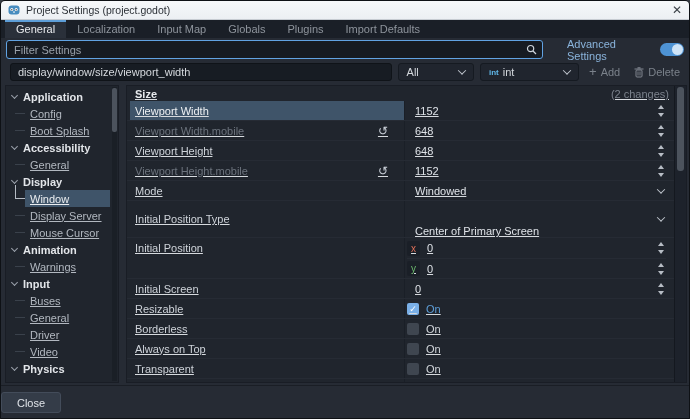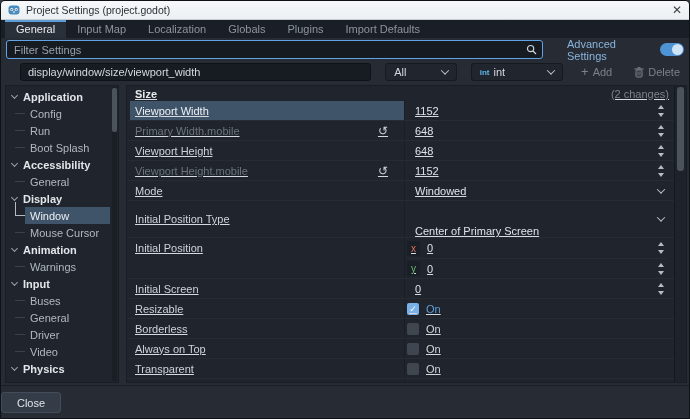--- a/index.html
+++ b/index.html
@@ -19,41 +19,41 @@
   .filter-row{position:absolute;top:37px;left:0;right:0;height:23px;display:flex;align-items:center;padding:0 5px;}
   .filter-input-wrap{position:relative;width:570px;height:19px;}
   .filter-input{width:100%;height:19px;background:#161b22;border:1px solid #61a3e3;border-radius:3px;
                 color:#d6dade;font-size:11px;padding:0 22px 0 7px;outline:none;}
   .filter-input::placeholder{color:#9aa1aa;}
   .search-ic{position:absolute;right:6px;top:4px;}
   .adv-label{margin-left:24px;color:#8ab4dc;}
   .toggle{margin-left:7px;width:25px;height:13px;border-radius:7px;background:#4e93d4;position:relative;}
   .toggle::after{content:"";position:absolute;right:1px;top:1px;width:11px;height:11px;border-radius:50%;background:#cfe4f7;}
   
-  .prop-row{position:absolute;top:60px;left:14px;right:0;height:22px;display:flex;align-items:center;padding:0 5px;gap:14px;}
+  .prop-row{position:absolute;top:60px;left:4px;right:0;height:22px;display:flex;align-items:center;padding:0 5px;gap:6px;}
   .path-input{width:404px;height:18px;background:#171c23;border:1px solid #0f1318;border-radius:3px;
               color:#d5d9de;font-size:11px;padding:0 7px;outline:none;}
   .optbtn{height:18px;background:#20252e;border:1px solid #151a21;border-radius:3px;display:flex;
           align-items:center;padding:8px 8px;color:#d4d8dd;}
   .optbtn .chev{margin-left:auto;}
   .opt-all{width:80px;}
   .opt-type{width:104px;gap:4px;}
   .type-badge{color:#5fb6e8;font-size:8px;font-weight:bold;letter-spacing:0;}
   .chev{width:6px;height:6px;border-right:1.4px solid #bfc5cd;border-bottom:1.4px solid #bfc5cd;
         transform:rotate(45deg) translate(-1px,-1px);}
   .txtbtn{display:flex;align-items:center;gap:4px;color:#7b828b;padding:0 4px;}
   .txtbtn .plus{font-size:13px;line-height:12px;}
   
   .content{position:absolute;top:84px;left:0;right:0;bottom:33px;}
   .sidebar{position:absolute;left:4px;top:0;bottom:2px;width:114px;background:#20252d;border:1px solid #191d25;overflow:hidden;}
   .tree{position:absolute;left:0;top:2px;right:8px;}
   .tree-section{height:17px;display:flex;align-items:center;padding-left:6px;color:#e2e5e9;font-weight:bold;}
   .sec-chev{width:5px;height:5px;border-right:1.2px solid #9aa1ab;border-bottom:1.2px solid #9aa1ab;
             transform:rotate(45deg);margin:-3px 6px 0 0;flex:0 0 auto;}
-  .tree-child{height:17px;display:flex;align-items:center;padding-left:24px;color:#b2b8c0;position:relative;}
+  .tree-child{height:17px;display:flex;align-items:center;padding-left:24px;color:#b2b8c0;position:relative;text-decoration:underline;}
   .tree-child::before{content:"";position:absolute;left:9px;top:8px;width:10px;height:1px;background:#3a414b;}
   .tree-child.selected{background:linear-gradient(to right,transparent 19px,#3f5469 19px);color:#eaedf0;}
   .tree-child.selected::before{width:9px;height:13px;top:-5px;background:none;
       border-left:1px solid #b5bbc3;border-bottom:1px solid #b5bbc3;}
   .side-scroll{position:absolute;right:1px;top:1px;bottom:1px;width:5px;background:#1a1f26;}
   .side-thumb{position:absolute;left:0;right:0;top:1px;height:44px;background:#4c535d;border-radius:2px;}
   .main{position:absolute;left:125px;top:0;right:2px;bottom:2px;background:#20252d;border:1px solid #191d25;overflow:hidden;}
   .main-scroll{position:absolute;right:0;top:0;bottom:0;width:12px;background:#1d222b;border-left:1px solid #14181f;}
   .main-thumb{position:absolute;left:2px;right:2px;top:1px;height:84px;background:#4c535d;border-radius:3px;}
   .insp{position:absolute;left:0;top:0;right:12px;text-decoration:underline;}
@@ -106,22 +106,22 @@
         <circle cx="8.2" cy="5.8" r="0.7" fill="#414042"></circle>
         <rect x="5.4" y="7.3" width="1.2" height="1.6" fill="#ffffff"></rect>
       </svg>
     </span>
     <span class="apptitle">Project Settings (project.godot)</span>
     <span class="closex">✕</span>
   </div>
 
   <div class="tabstrip">
       <div class="tab active">General</div>
+      <div class="tab">Localization</div>
       <div class="tab">Input Map</div>
-      <div class="tab">Localization</div>
       <div class="tab">Globals</div>
       <div class="tab">Plugins</div>
       <div class="tab">Import Defaults</div>
     </div>
 
   <div class="filter-row">
     <span class="filter-input-wrap">
       <input class="filter-input" type="text" placeholder="Filter Settings" style="">
       <span class="search-ic">
         <svg width="11" height="11" viewBox="0 0 11 11">
@@ -164,32 +164,32 @@
   </div>
 
   <div class="content">
     <div class="sidebar">
       <div class="tree">
           <div class="tree-section">
             <div class="sec-chev"></div>
             <div style="display: inline;">Application</div>
           </div>
           <div class="tree-child">Config</div>
-          <div class="tree-child">Run</div>
           <div class="tree-child">Boot Splash</div>
           <div class="tree-section">
             <div class="sec-chev"></div>
             <div style="display: inline;">Accessibility</div>
           </div>
           <div class="tree-child">General</div>
           <div class="tree-section">
             <div class="sec-chev"></div>
             <div style="display: inline;">Display</div>
           </div>
           <div class="tree-child selected">Window</div>
+          <div class="tree-child">Display Server</div>
           <div class="tree-child">Mouse Cursor</div>
           <div class="tree-section">
             <div class="sec-chev"></div>
             <div style="display: inline;">Animation</div>
           </div>
           <div class="tree-child">Warnings</div>
           <div class="tree-section">
             <div class="sec-chev"></div>
             <div style="display: inline;">Input</div>
           </div>
@@ -217,21 +217,21 @@
               <div class="pname selected">
                 <div class="nlabel" style="display: inline;">Viewport Width</div>
               </div>
               <div class="pvalue">
                 <div class="val" style="display: inline;">1152</div>
                 <div class="updown"></div>
               </div>
             </div>
             <div class="prow kind-spin">
               <div class="pname dimmed">
-                <div class="nlabel" style="display: inline;">Primary Width.mobile</div>
+                <div class="nlabel" style="display: inline;">Viewport Width.mobile</div>
                 <div class="revert">↺</div>
               </div>
               <div class="pvalue">
                 <div class="val" style="display: inline;">648</div>
                 <div class="updown"></div>
               </div>
             </div>
             <div class="prow kind-spin">
               <div class="pname">
                 <div class="nlabel" style="display: inline; text-align: center;">Viewport Height</div>

